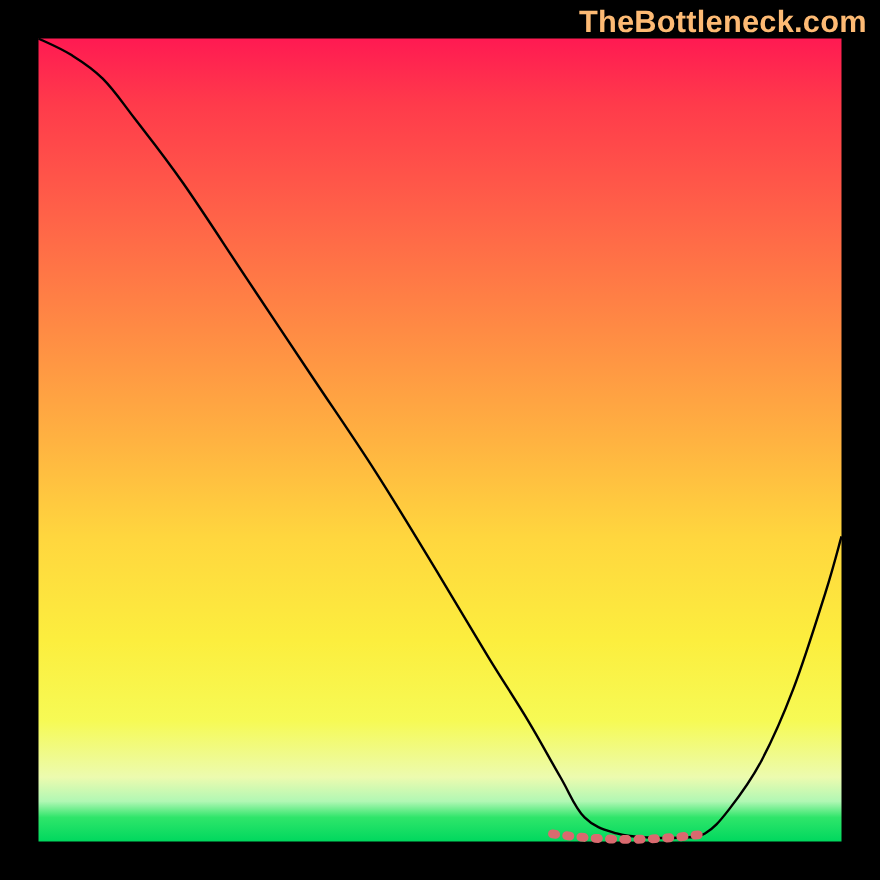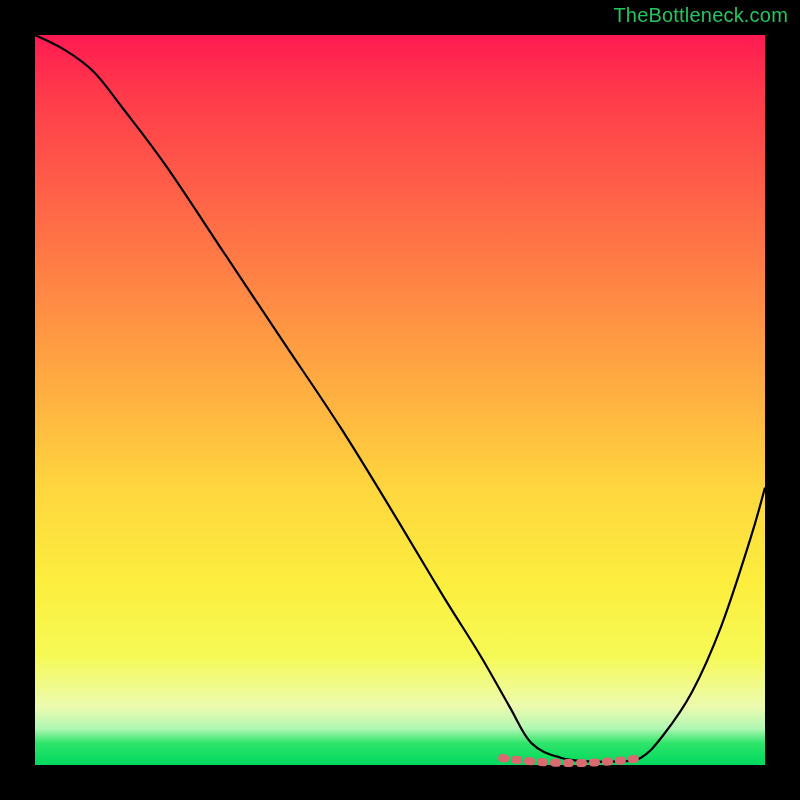--- a/index.html
+++ b/index.html
@@ -14,23 +14,23 @@
   .frame {
     position: relative;
     width: 800px;
     height: 800px;
     background: #000000;
   }
   .watermark {
     position: absolute;
     top: 4px;
     right: 12px;
-    color: #22c55e;
-    font-size: 20px;
-    font-weight: 400;
+    color: #fdba74;
+    font-size: 28px;
+    font-weight: 700;
     letter-spacing: 0.2px;
     z-index: 5;
   }
   .plot-area {
     position: absolute;
     left: 35px;
     top: 35px;
     width: 730px;
     height: 730px;
     background: linear-gradient(

